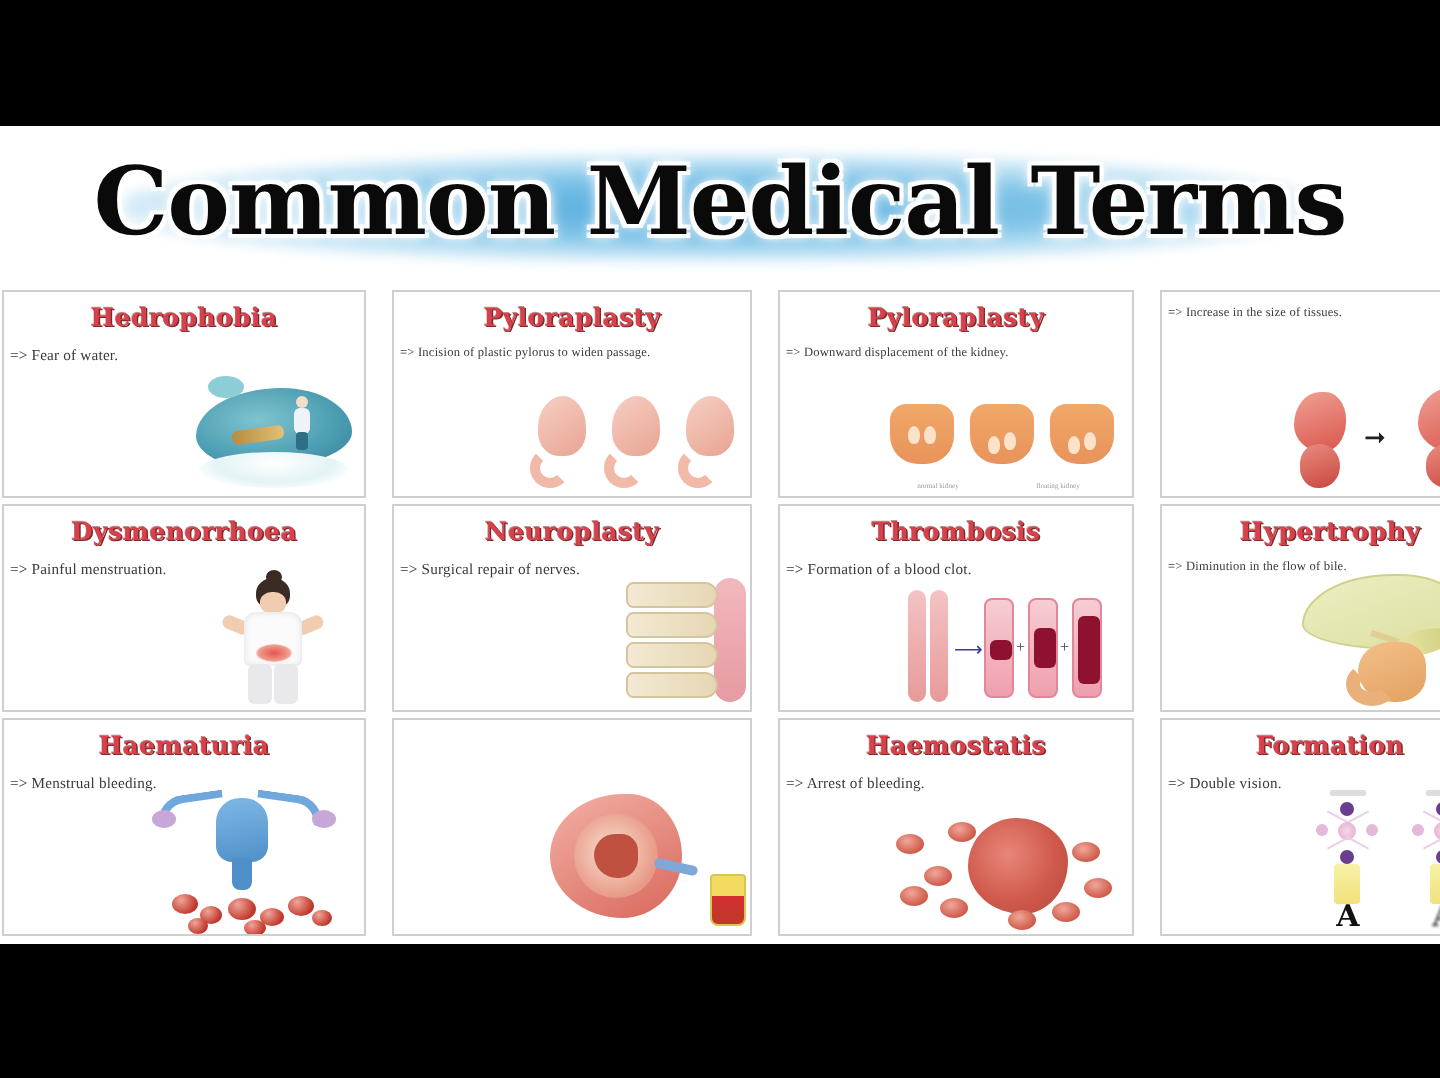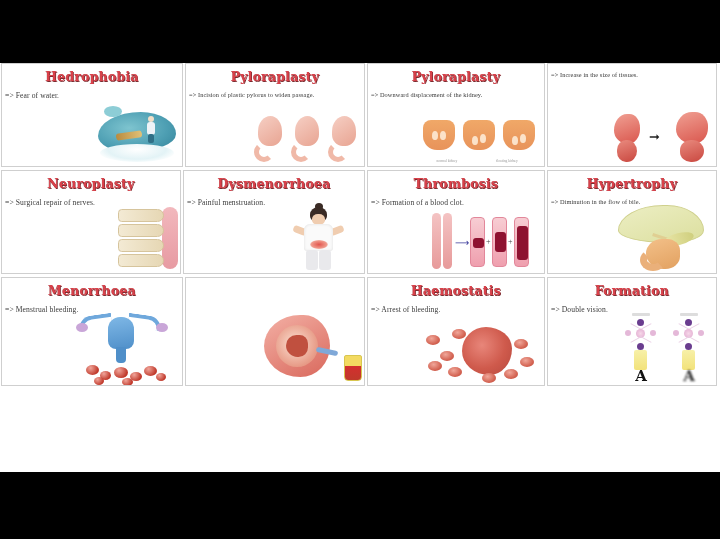--- a/index.html
+++ b/index.html
@@ -28,21 +28,21 @@
     color:#0a0a0a;
     text-shadow:
       0 0 4px #ffffff, 0 0 7px #ffffff, 0 0 9px #ffffff,
       2px 2px 0 rgba(255,255,255,0.9), -2px -2px 0 rgba(255,255,255,0.9),
       2px -2px 0 rgba(255,255,255,0.9), -2px 2px 0 rgba(255,255,255,0.9);
     white-space:nowrap;
   }
 
   
   .grid { position:relative; width:720px; height:327px; padding:0 1px; }
-  .row { display:flex; width:100%; height:104px; gap:2px; margin-bottom:3px; }
+  .row { display:flex; width:100%; height:104px; gap:13px; margin-bottom:3px; }
   .row:last-child { height:109px; margin-bottom:0; }
 
   .card {
     position:relative; background:#fff; border:1px solid #cfcfcf;
     overflow:hidden; flex:0 0 auto;
   }
   .c1 { width:182px; }
   .c2 { width:180px; }
   .c3 { width:178px; }
   .c4 { width:170px; }
@@ -306,20 +306,24 @@
 </head>
 <body>
 
 <div class="frame">
 
   <div class="bar-top"></div>
   <div class="bar-bottom"></div>
 
   <div class="slide">
 
+    <div class="title-band">
+      <div class="glow"></div>
+      <div class="title">Common Medical Terms</div>
+    </div>
 
     <div class="grid">
 
       <div class="row">
 
         <div class="card c1">
           <div class="card-title">Hedrophobia</div>
           <div class="card-desc">=&gt; Fear of water.</div>
           <div class="art water">
             <div class="blob"></div>
@@ -387,49 +391,49 @@
             <div class="mus-arrow">➞</div>
             <div class="arm a2">
                 <div class="up"></div>
                 <div class="lo"></div>
               </div>
           </div>
         </div>
       </div>
 
       <div class="row">
-
-        <div class="card c2">
-          <div class="card-title">Neuroplasty</div>
-          <div class="card-desc">=&gt; Surgical repair of nerves.</div>
-          <div class="art spine">
-            <div class="cord"></div>
-            <div class="disc d1"></div>
-              <div class="disc d2"></div>
-            <div class="disc d3"></div>
-              <div class="disc d4"></div>
-          </div>
-        </div>
 
         <div class="card c1">
           <div class="card-title">Dysmenorrhoea</div>
           <div class="card-desc">=&gt; Painful menstruation.</div>
           <div class="art woman">
             <div class="bun"></div>
               <div class="hair"></div>
               <div class="face"></div>
             <div class="armL"></div>
               <div class="armR"></div>
             <div class="shirt"></div>
               <div class="pain"></div>
             <div class="pantsL"></div>
               <div class="pantsR"></div>
           </div>
         </div>
 
+        <div class="card c2">
+          <div class="card-title">Neuroplasty</div>
+          <div class="card-desc">=&gt; Surgical repair of nerves.</div>
+          <div class="art spine">
+            <div class="cord"></div>
+            <div class="disc d1"></div>
+              <div class="disc d2"></div>
+            <div class="disc d3"></div>
+              <div class="disc d4"></div>
+          </div>
+        </div>
+
         <div class="card c3">
           <div class="card-title">Thrombosis</div>
           <div class="card-desc">=&gt; Formation of a blood clot.</div>
           <div class="art throm">
             <div class="leg lg1"></div>
               <div class="leg lg2"></div>
             <div class="arrow">⟶</div>
             <div class="vessel v1">
                 <div class="clot"></div>
               </div>
@@ -453,21 +457,21 @@
               <div class="gall"></div>
             <div class="stomach"></div>
               <div class="duo"></div>
           </div>
         </div>
       </div>
 
       <div class="row">
 
         <div class="card c1">
-          <div class="card-title">Menorrhoea</div>
+          <div class="card-title">Haematuria</div>
           <div class="card-desc">=&gt; Menstrual bleeding.</div>
           <div class="art uterus">
             <div class="tubeL"></div>
               <div class="tubeR"></div>
             <div class="ovL"></div>
               <div class="ovR"></div>
             <div class="body"></div>
               <div class="cervix"></div>
             <div class="blood-drop bd" style="left:14px;top:56px;width:13px;height:10px;"></div>
             <div class="blood-drop bd" style="left:28px;top:62px;width:11px;height:9px;"></div>

